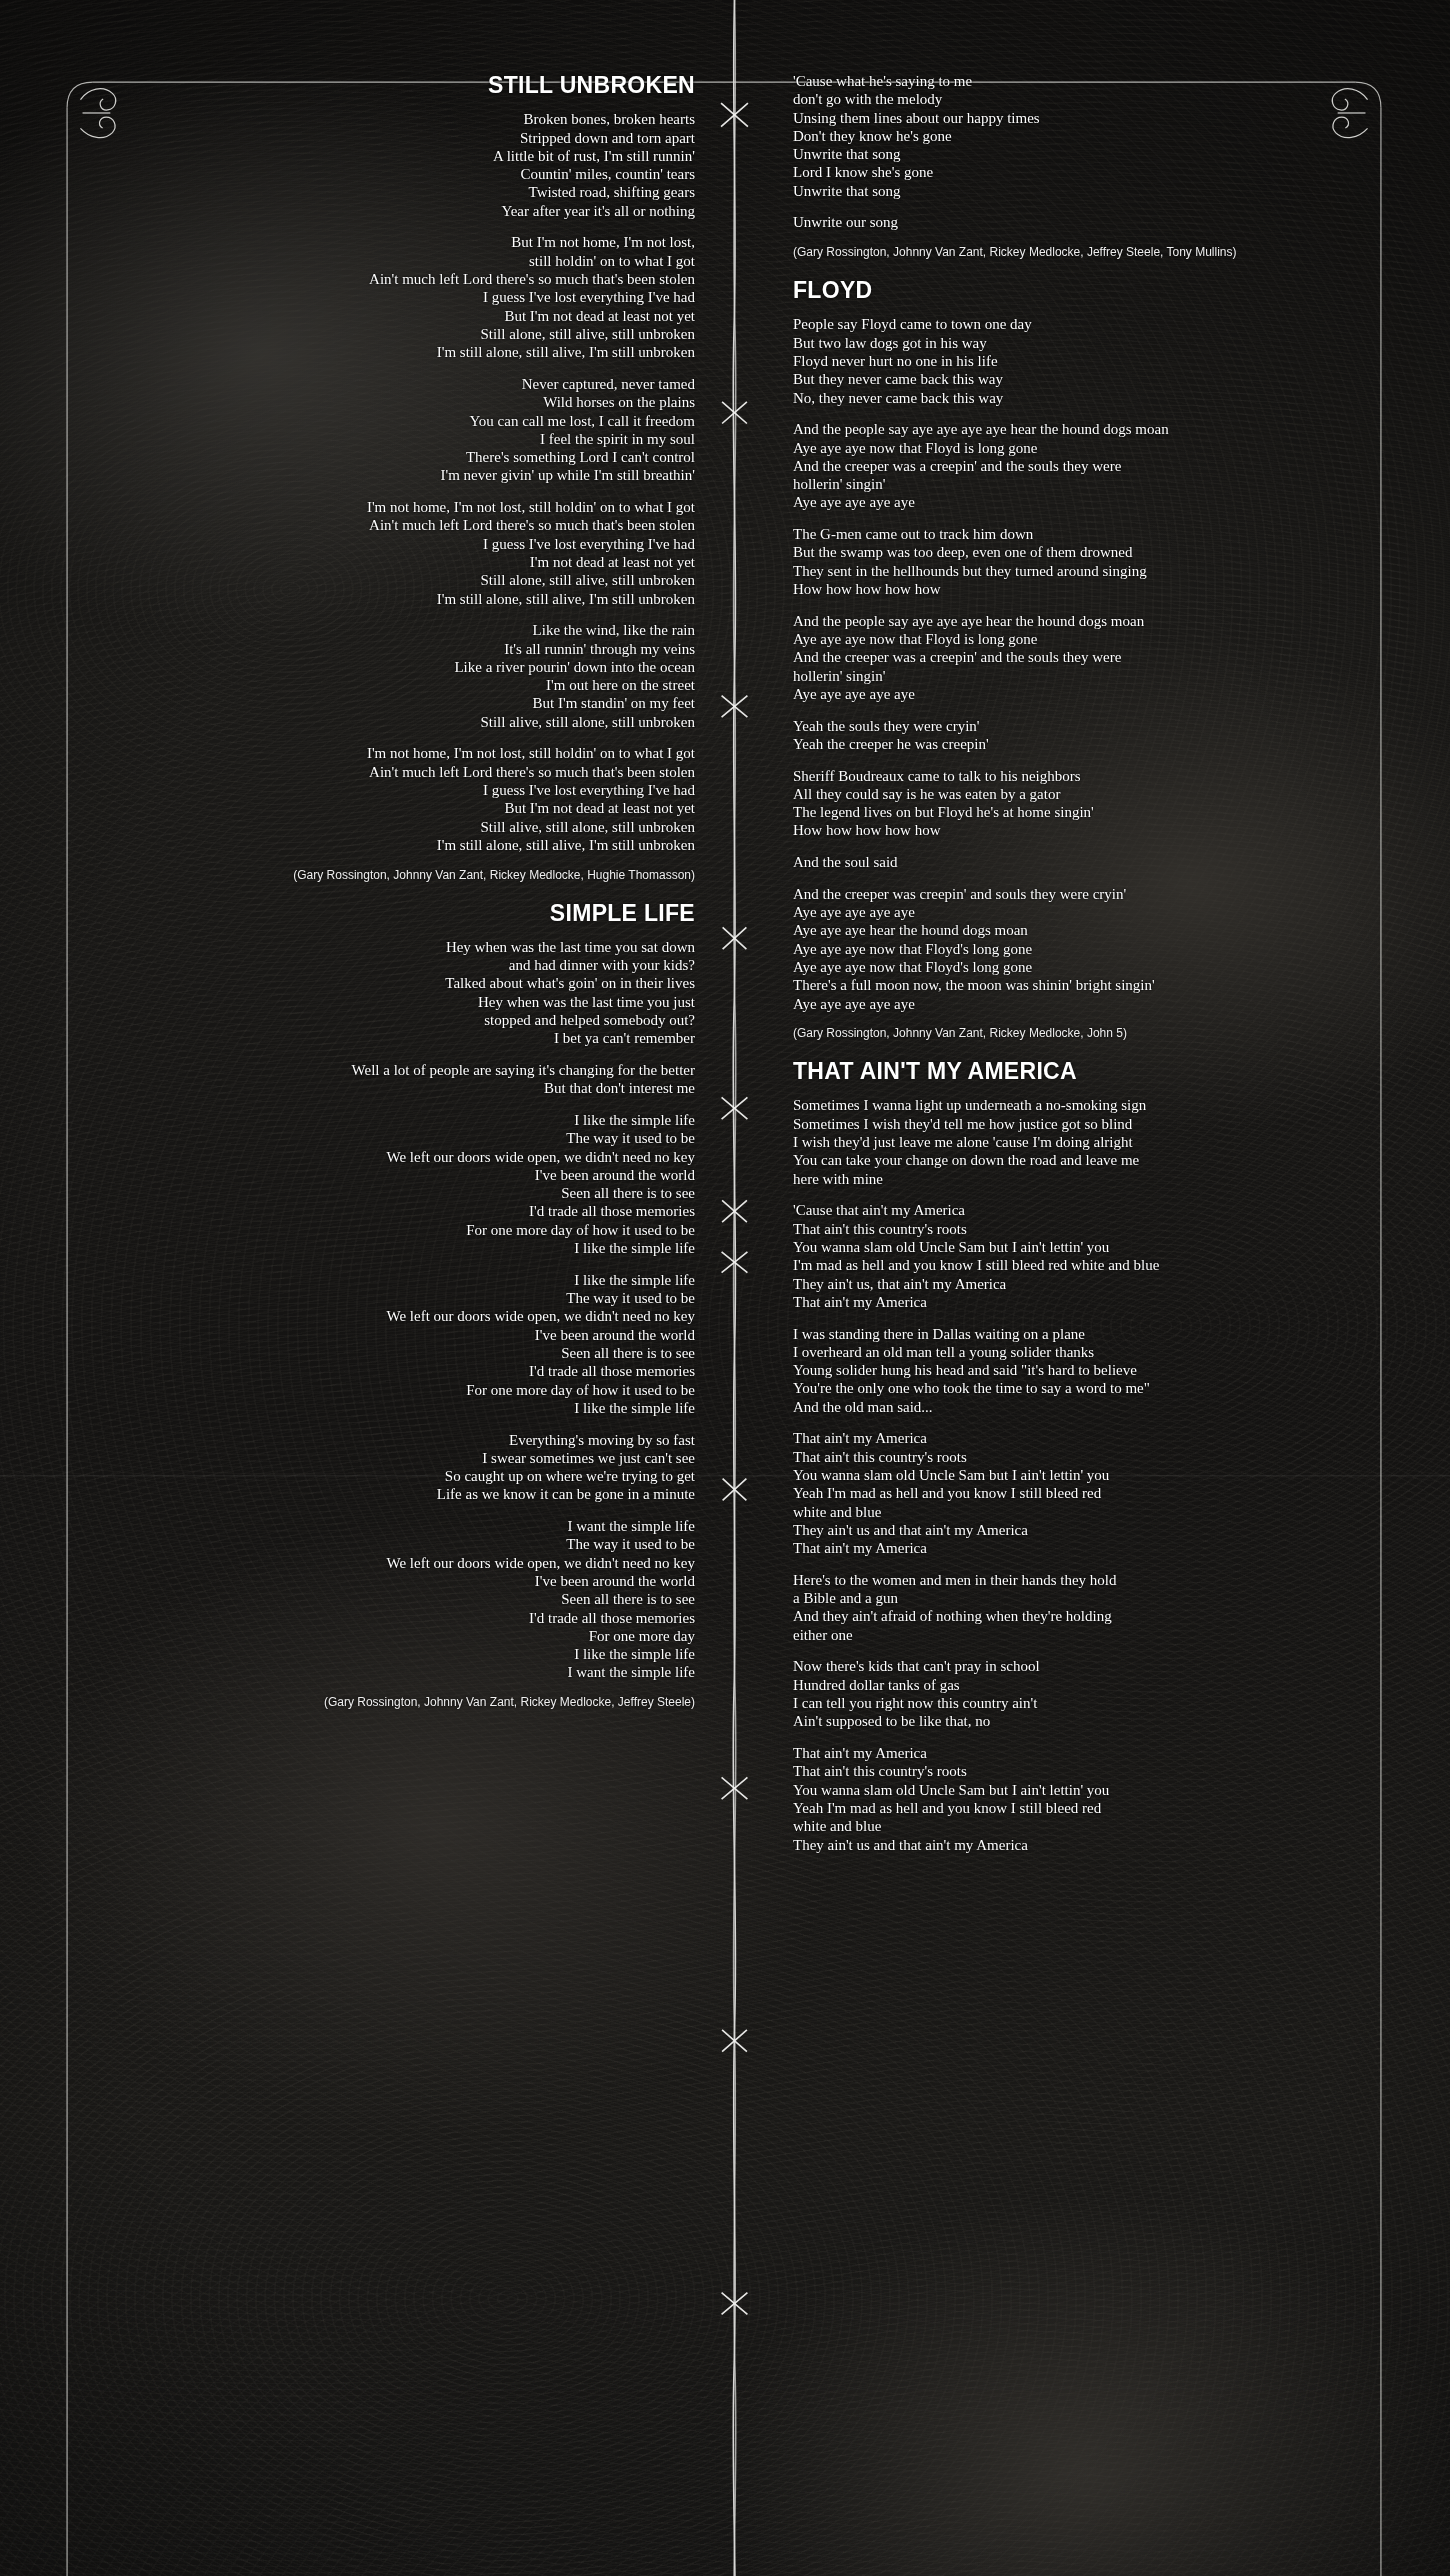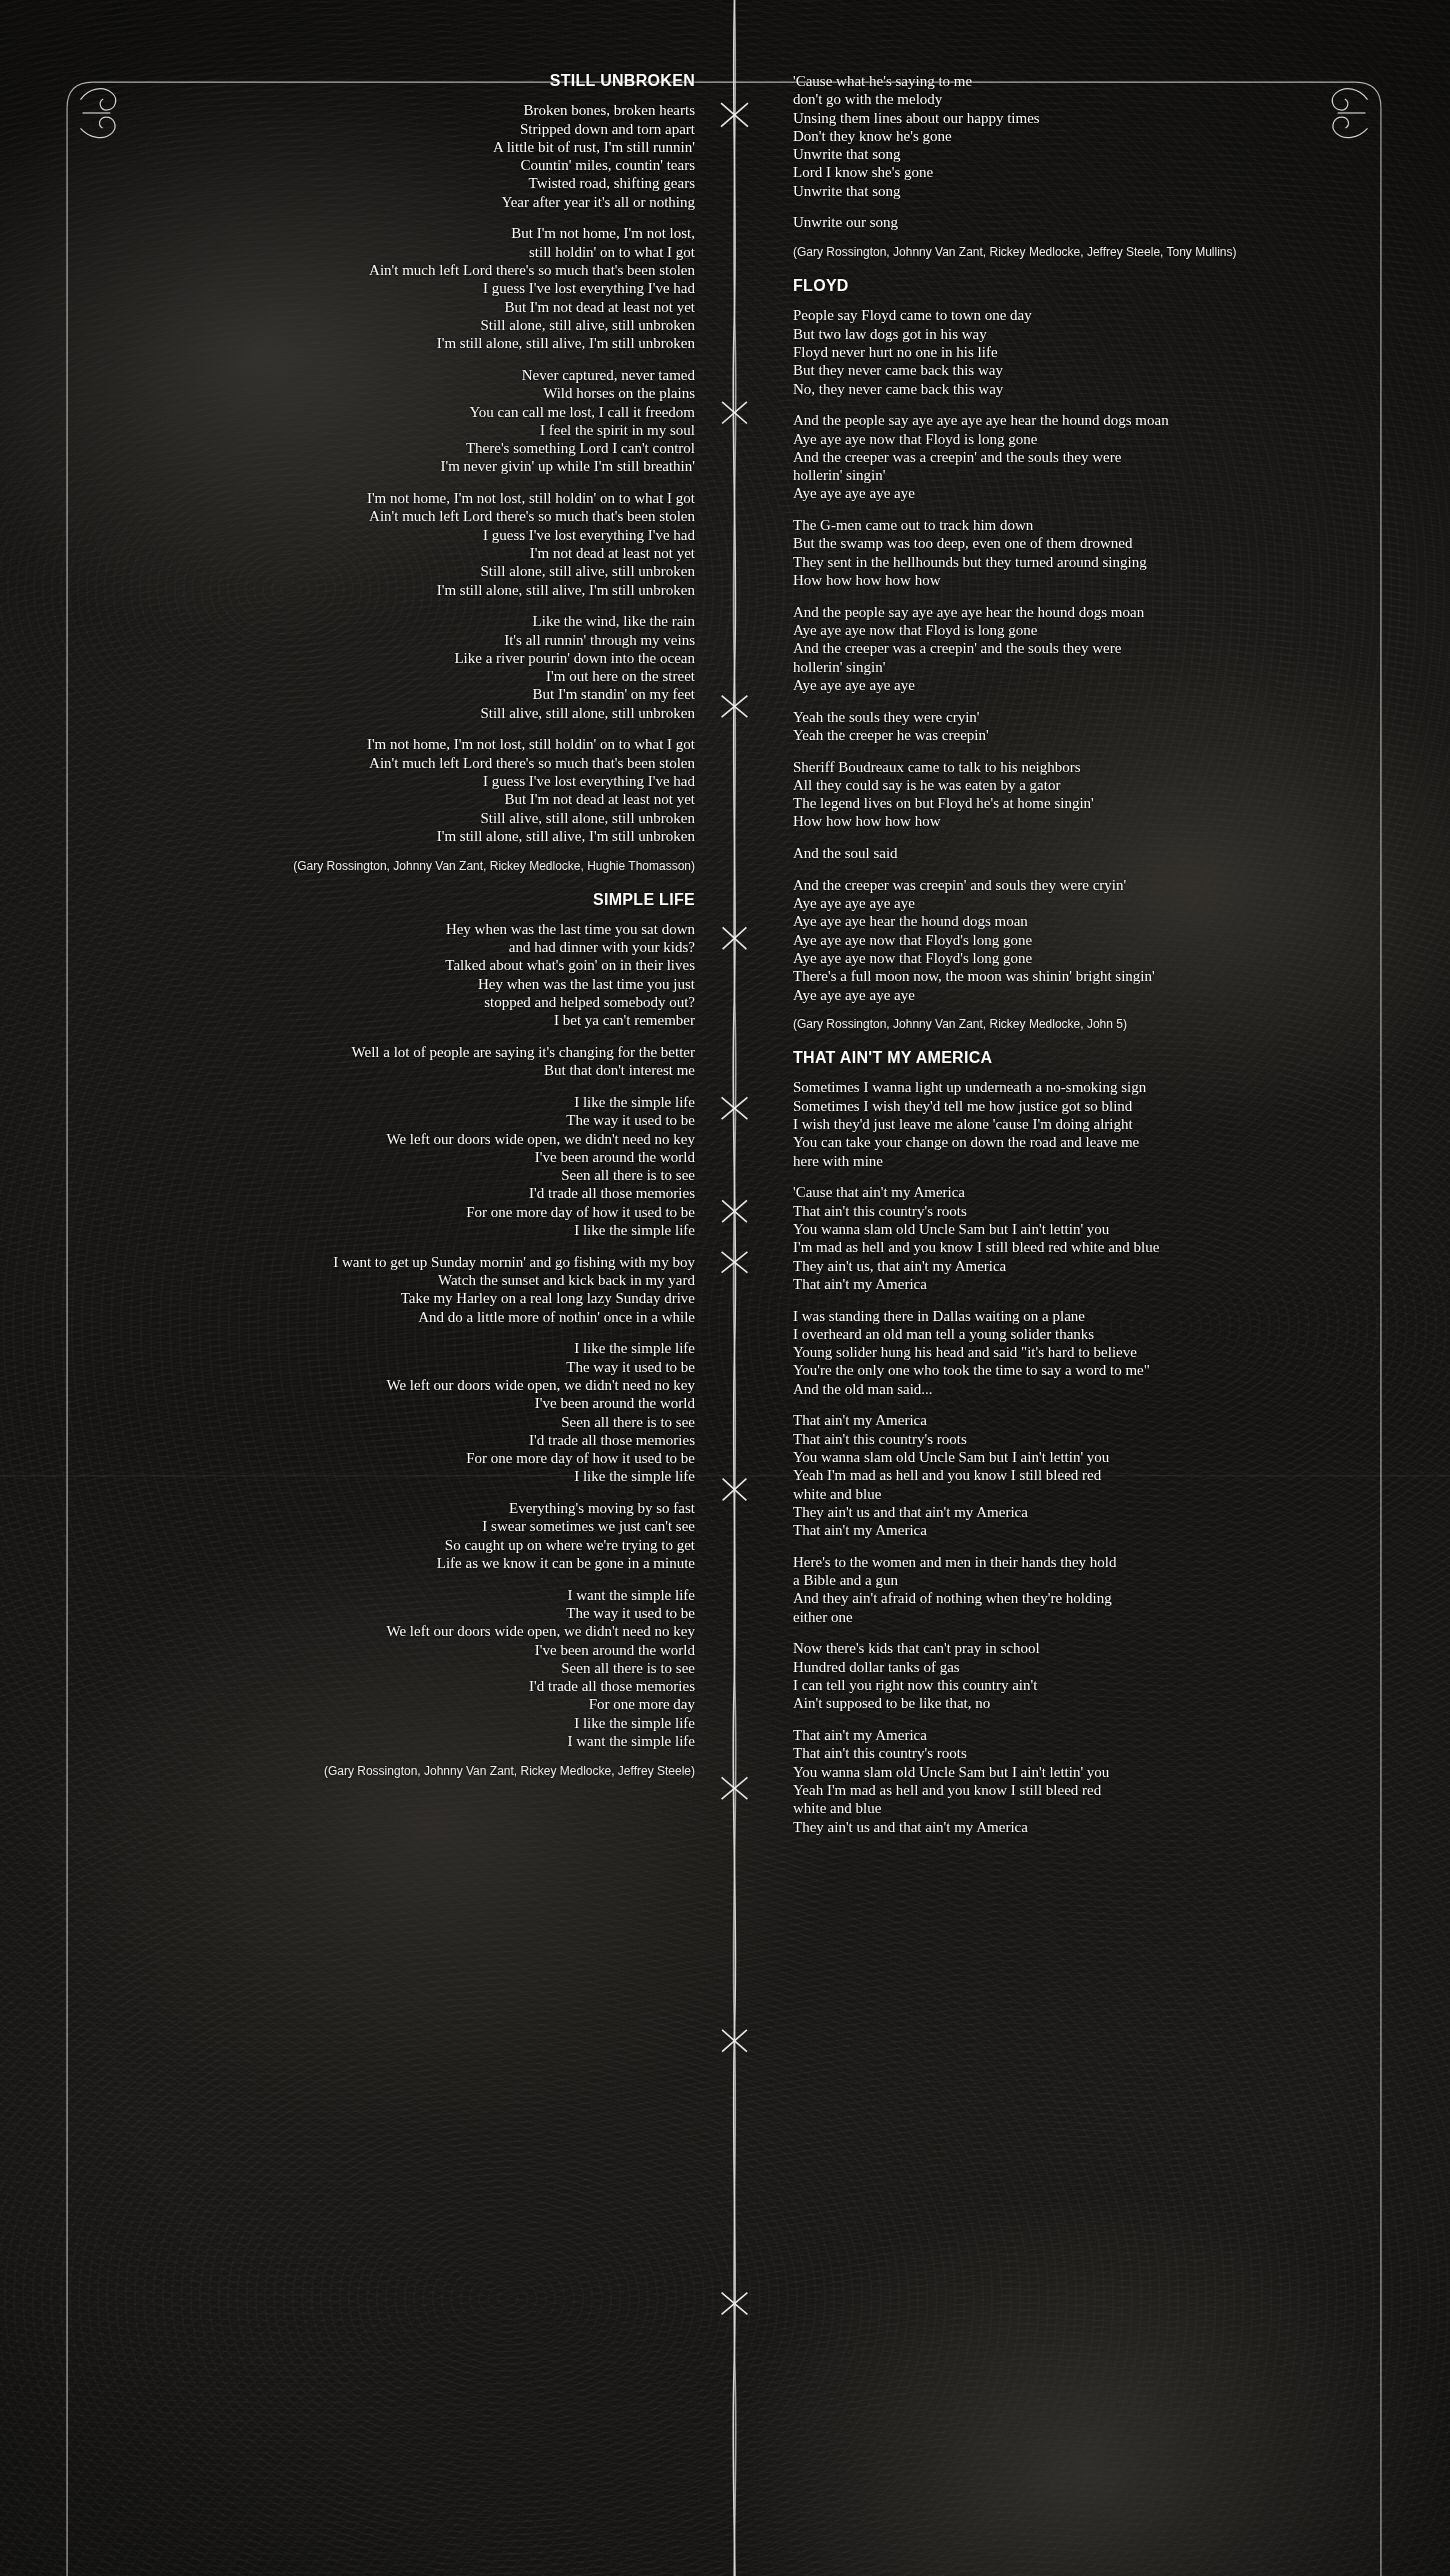--- a/index.html
+++ b/index.html
@@ -80,21 +80,21 @@
   }
   #col-right {
     left: 793px;
     width: 629px;
     text-align: left;
   }
 
   h2.song-title {
     font-family: "Liberation Sans", sans-serif;
     font-weight: bold;
-    font-size: 16px;
+    font-size: 23px;
     letter-spacing: 0.3px;
     margin: 0 0 11.3px 0;
     color: #fff;
     text-shadow: 0 0 3.1px rgba(0,0,0,0.9);
   }
   #col-left h2.song-title { text-align: right; }
   #col-right h2.song-title { text-align: left; }
 
   .stanza {
     margin: 0 0 13.4px 0;
@@ -240,26 +240,20 @@
         <div class="line">I like the simple life</div>
         <div class="line">The way it used to be</div>
         <div class="line">We left our doors wide open, we didn't need no key</div>
         <div class="line">I've been around the world</div>
         <div class="line">Seen all there is to see</div>
         <div class="line">I'd trade all those memories</div>
         <div class="line">For one more day of how it used to be</div>
         <div class="line">I like the simple life</div>
       </div>
       <div class="stanza">
-        <div class="line">I want to get up Sunday mornin' and go fishing with my boy</div>
-        <div class="line">Watch the sunset and kick back in my yard</div>
-        <div class="line">Take my Harley on a real long lazy Sunday drive</div>
-        <div class="line">And do a little more of nothin' once in a while</div>
-      </div>
-      <div class="stanza">
         <div class="line">I like the simple life</div>
         <div class="line">The way it used to be</div>
         <div class="line">We left our doors wide open, we didn't need no key</div>
         <div class="line">I've been around the world</div>
         <div class="line">Seen all there is to see</div>
         <div class="line">I'd trade all those memories</div>
         <div class="line">For one more day of how it used to be</div>
         <div class="line">I like the simple life</div>
       </div>
       <div class="stanza">

